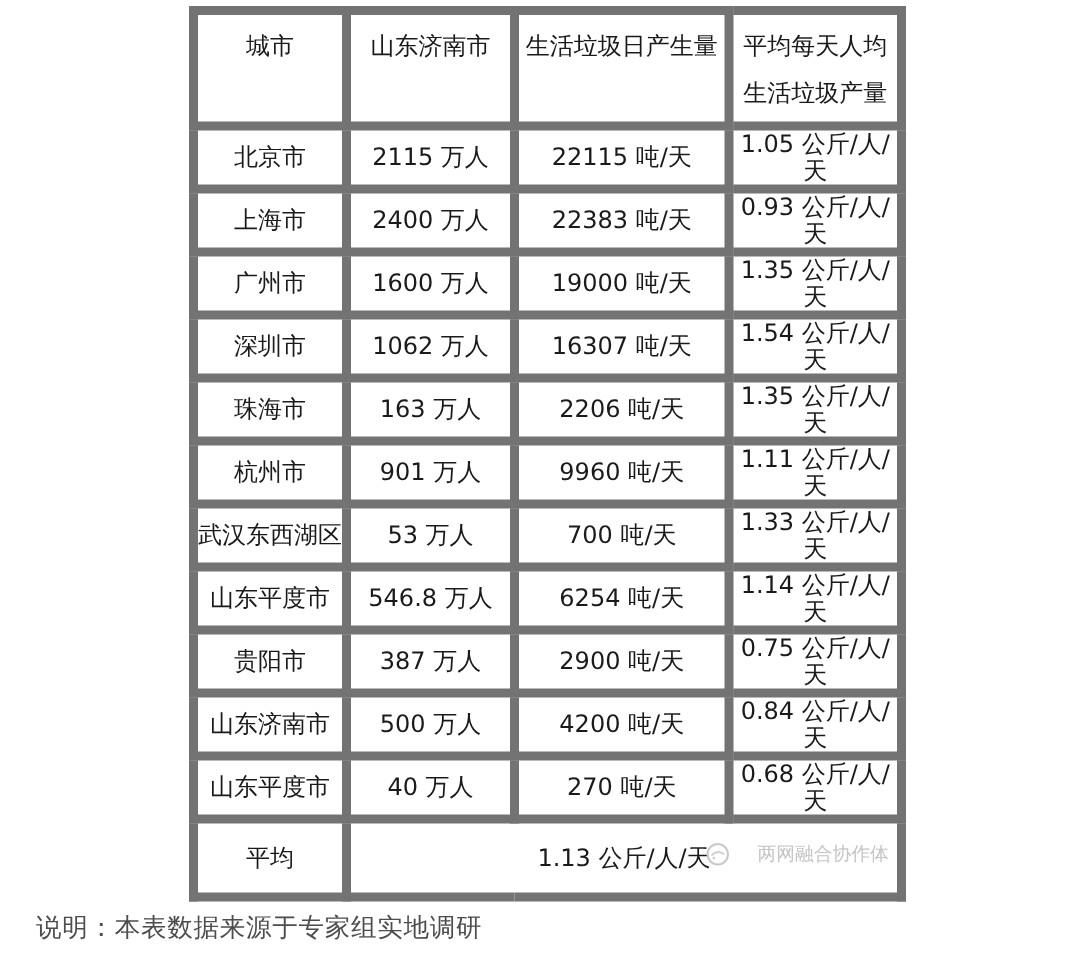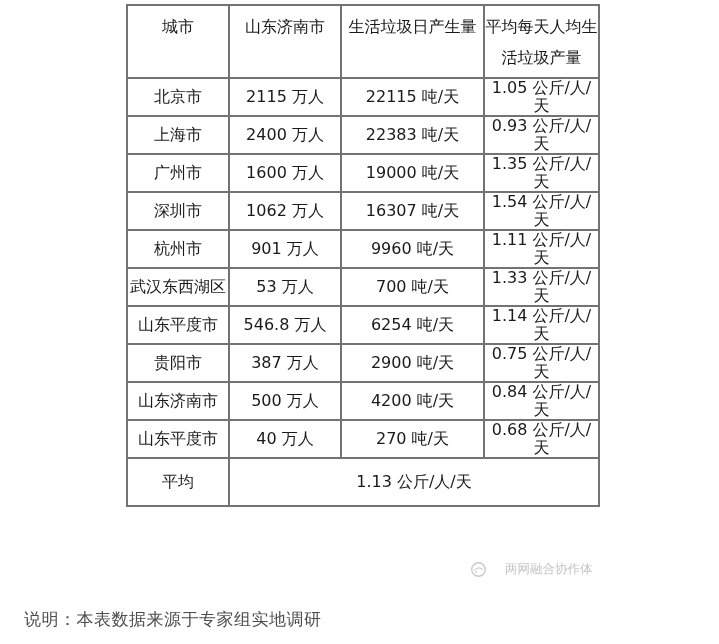--- a/index.html
+++ b/index.html
@@ -18,21 +18,21 @@
   .data-table {
     position: absolute;
     left: 126px;
     top: 4px;
     width: 472px;
     border-collapse: collapse;
     table-layout: fixed;
   }
   .data-table th,
   .data-table td {
-    border: 2px solid #737373;
+    border: 6px solid #737373;
     text-align: center;
     font-weight: normal;
     font-size: 16px;
     padding: 0;
     overflow: hidden;
   }
   .data-table thead th {
     height: 66px;
     vertical-align: top;
     padding-top: 5px;
@@ -118,20 +118,26 @@
       <td>19000 吨/天</td>
       <td>1.35 公斤/人/天</td>
     </tr>
     <tr>
       <td>深圳市</td>
       <td>1062 万人</td>
       <td>16307 吨/天</td>
       <td>1.54 公斤/人/天</td>
     </tr>
     <tr>
+      <td>珠海市</td>
+      <td>163 万人</td>
+      <td>2206 吨/天</td>
+      <td>1.35 公斤/人/天</td>
+    </tr>
+    <tr>
       <td>杭州市</td>
       <td>901 万人</td>
       <td>9960 吨/天</td>
       <td>1.11 公斤/人/天</td>
     </tr>
     <tr>
       <td>武汉东西湖区</td>
       <td>53 万人</td>
       <td>700 吨/天</td>
       <td>1.33 公斤/人/天</td>

